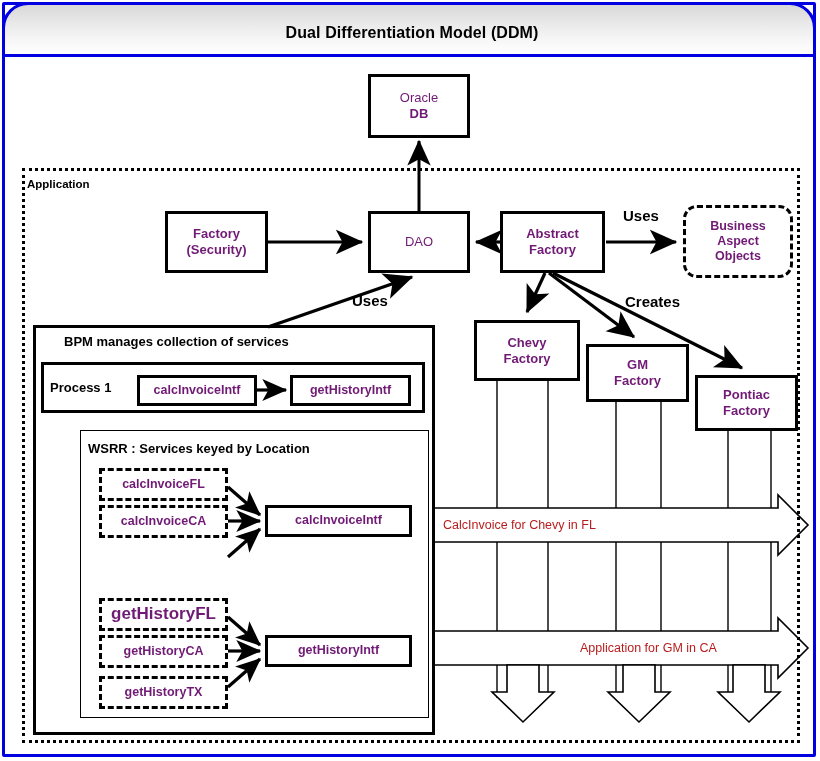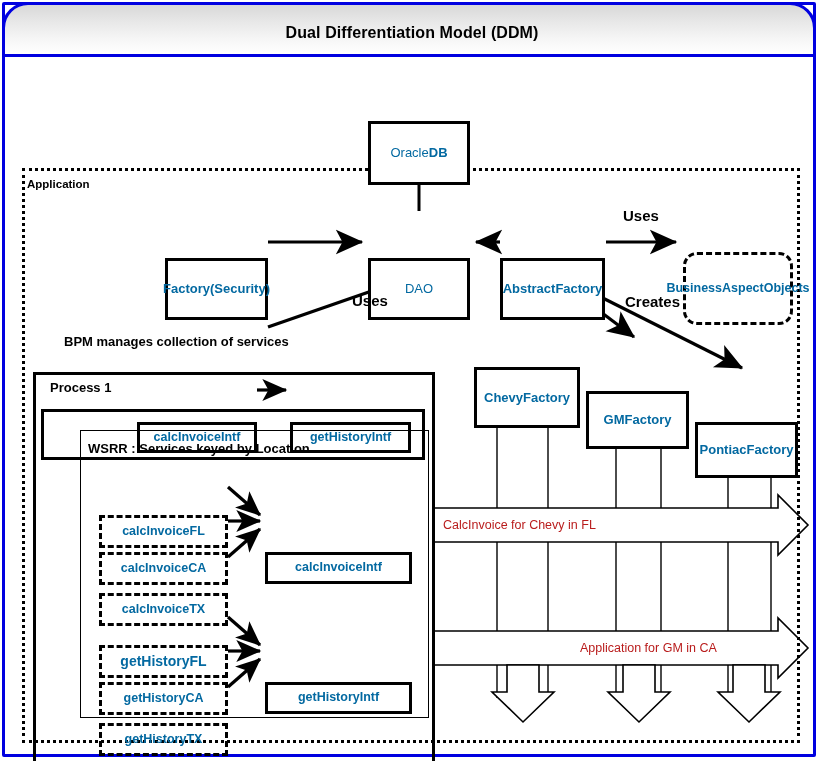--- a/index.html
+++ b/index.html
@@ -21,22 +21,22 @@
     display:flex;align-items:center;justify-content:center;
     font-size:16px;font-weight:bold;color:#000;letter-spacing:.1px;
   }
 
   
   svg.canvas{position:absolute;left:0;top:0;width:820px;height:761px;}
 
   
   .box{
     position:absolute;box-sizing:border-box;background:#fff;border:3px solid #000;
-    display:flex;flex-direction:row;align-items:center;justify-content:center;
-    text-align:center;font-weight:bold;color:#0369a1;line-height:1.22;margin-top:47px;
+    display:flex;flex-direction:column;align-items:center;justify-content:center;
+    text-align:center;font-weight:bold;color:#701a75;line-height:1.22;
   }
   .box.dashed{border:3px dashed #000;background:transparent;align-items:center;}
   .box.dashed-round{border:3px dashed #000;border-radius:14px;background:transparent;}
   .plainbox{
     position:absolute;box-sizing:border-box;background:transparent;border:1px solid #000;
   }
   .dotted-region{
     position:absolute;box-sizing:border-box;border:3px dotted #000;background:transparent;
   }
   .label{
@@ -209,28 +209,25 @@
 
   <div class="plainbox" style="left:80px;top:430px;width:349px;height:288px;"></div>
   <div class="label" style="left:88px;top:441px;font-size:13px;">WSRR : Services keyed by Location</div>
 
   <div class="box dashed" style="left:99px;top:468px;width:129px;height:33px;font-size:12.5px;">
     <span>calcInvoiceFL</span>
   </div>
   <div class="box dashed" style="left:99px;top:505px;width:129px;height:33px;font-size:12.5px;">
     <span>calcInvoiceCA</span>
   </div>
-  <div class="box dashed" style="left:99px;top:546px;width:129px;height:33px;font-size:12.5px;">
-    <span>calcInvoiceTX</span>
-  </div>
   <div class="box" style="left:265px;top:505px;width:147px;height:32px;font-size:12.5px;">
     <span>calcInvoiceIntf</span>
   </div>
 
-  <div class="box dashed" style="left:99px;top:598px;width:129px;height:33px;font-size:14px;">
+  <div class="box dashed" style="left:99px;top:598px;width:129px;height:33px;font-size:17px;">
     <span>getHistoryFL</span>
   </div>
   <div class="box dashed" style="left:99px;top:635px;width:129px;height:33px;font-size:12.5px;">
     <span>getHistoryCA</span>
   </div>
   <div class="box dashed" style="left:99px;top:676px;width:129px;height:33px;font-size:12.5px;">
     <span>getHistoryTX</span>
   </div>
   <div class="box" style="left:265px;top:635px;width:147px;height:32px;font-size:12.5px;">
     <span>getHistoryIntf</span>

